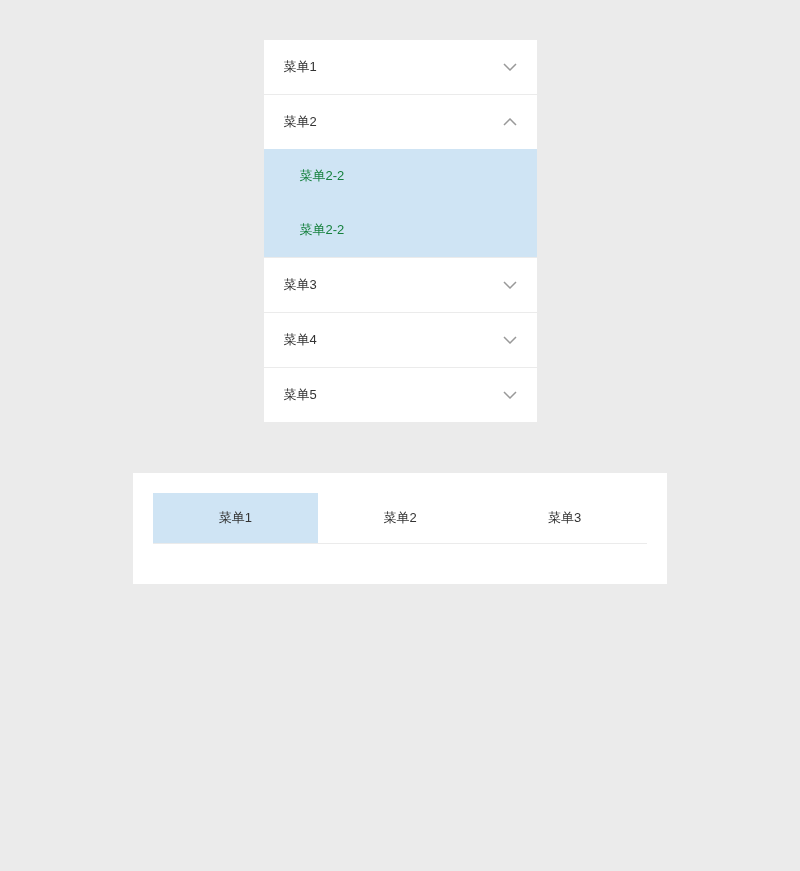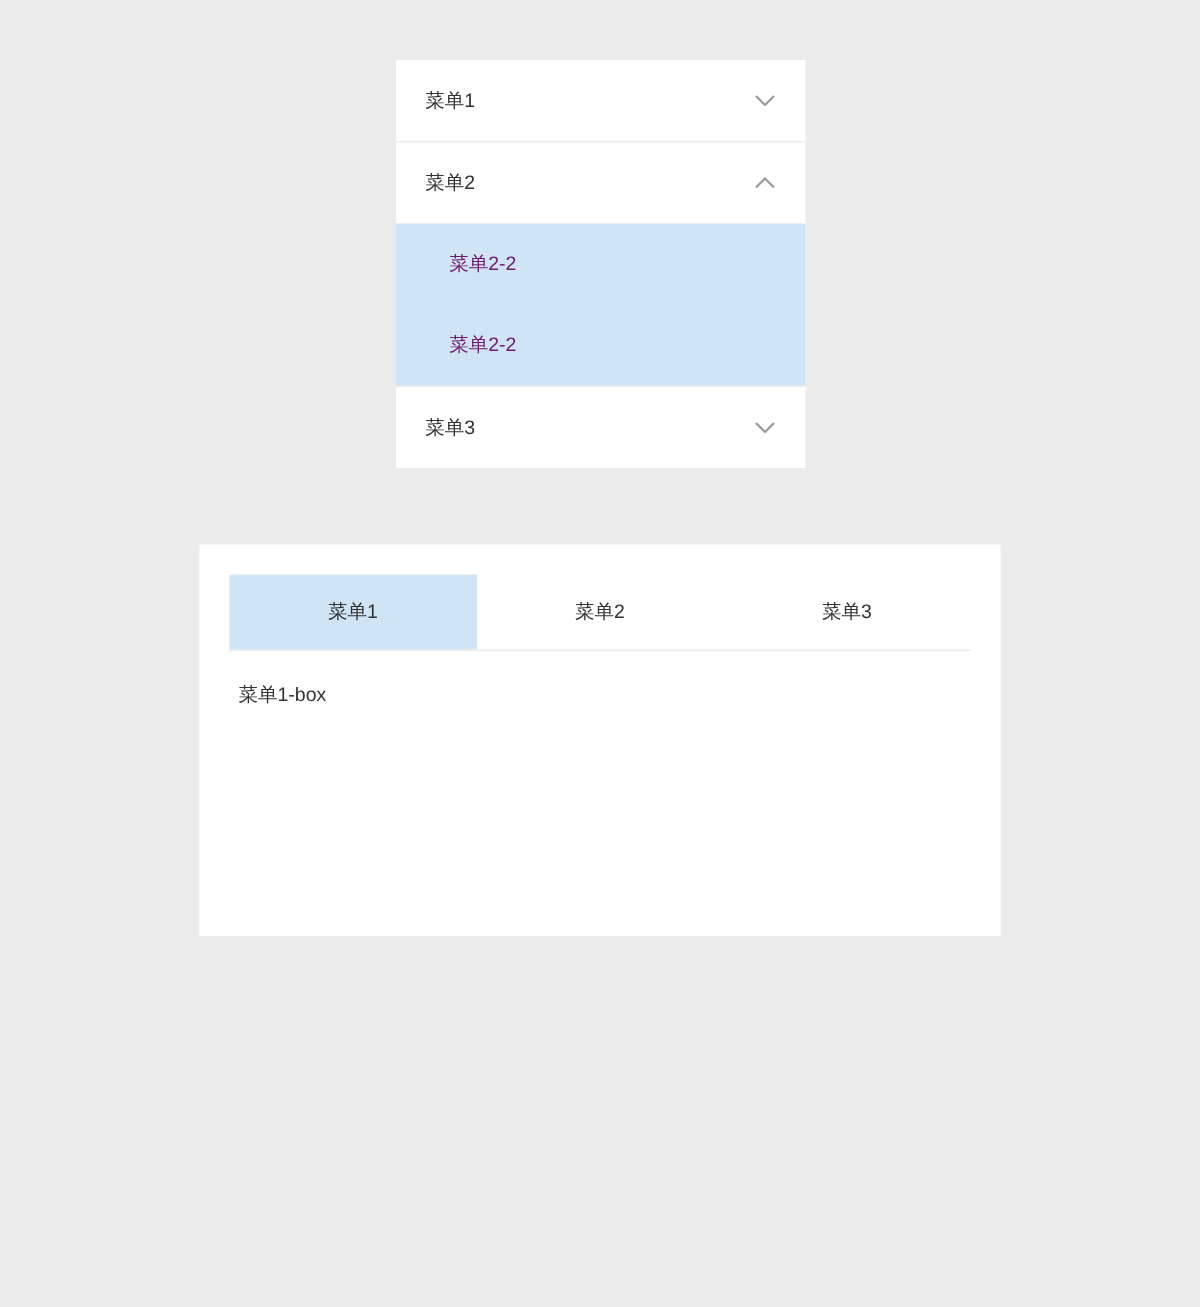--- a/index.html
+++ b/index.html
@@ -46,21 +46,21 @@
       stroke: #999;
       stroke-width: 1.5;
       fill: none;
     }
     .submenu {
       background: #cfe4f4;
     }
     .submenu-item {
       padding: 18px 20px 18px 36px;
       cursor: pointer;
-      color: #701a75;
+      color: #15803d;
     }
     .tabs-wrap {
       width: 534px;
       margin: 50px auto 0;
       background: #fff;
       padding: 20px 20px 40px;
     }
     .tab-row {
       display: flex;
       border-bottom: 1px solid #ebebeb;
@@ -116,26 +116,45 @@
     <div class="accordion-header">
       <span class="accordion-header-label">菜单3</span>
       <span class="chevron">
         <svg viewBox="0 0 14 8">
             <polyline points="1,1 7,7 13,1"></polyline>
           </svg>
       </span>
     </div>
   </div>
 
+  <div class="accordion-item">
+    <div class="accordion-header">
+      <span class="accordion-header-label">菜单4</span>
+      <span class="chevron">
+        <svg viewBox="0 0 14 8">
+            <polyline points="1,1 7,7 13,1"></polyline>
+          </svg>
+      </span>
+    </div>
+  </div>
 
+  <div class="accordion-item">
+    <div class="accordion-header">
+      <span class="accordion-header-label">菜单5</span>
+      <span class="chevron">
+        <svg viewBox="0 0 14 8">
+            <polyline points="1,1 7,7 13,1"></polyline>
+          </svg>
+      </span>
+    </div>
+  </div>
 
 
 
 </div>
 
 <div class="tabs-wrap">
   <div class="tab-row">
     <div class="tab active">菜单1</div>
     <div class="tab">菜单2</div>
     <div class="tab">菜单3</div>
   </div>
-  <div class="tab-content">菜单1-box</div>
 </div>
 
 </body></html>

